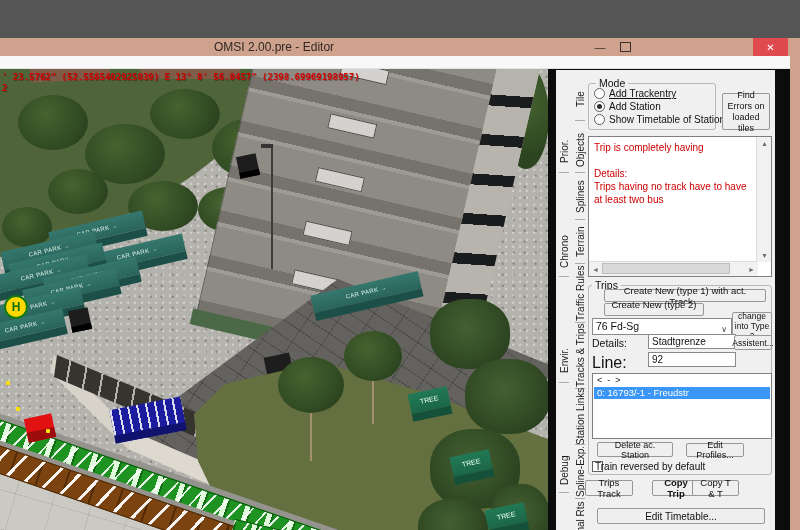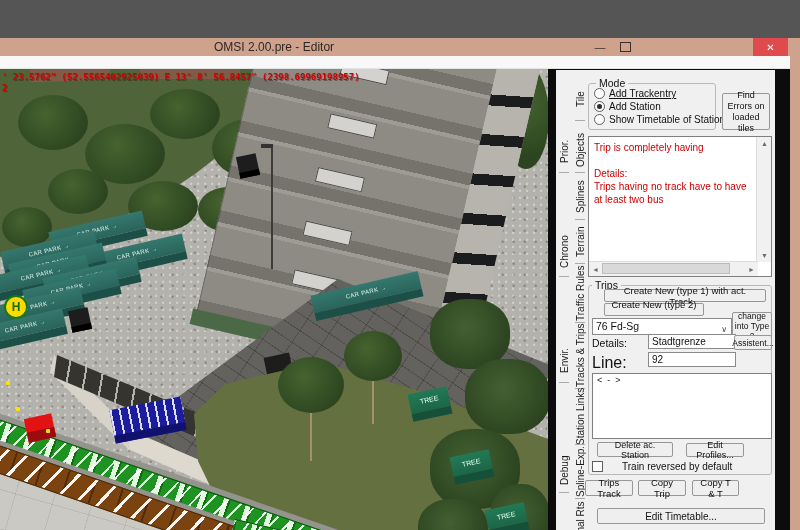--- a/index.html
+++ b/index.html
@@ -289,26 +289,27 @@
 
   <div class="abs rlabel" style="left:592px;top:300px;font-size:10.5px;">Details:</div>
   <input class="abs winput" style="left: 648px; top: 296px; width: 88px; height: 15px;" value="Stadtgrenze">
   <button class="abs wbtn" style="left:734px;top:297px;width:38px;height:15px;font-size:8.5px;">Assistent...</button>
 
   <div class="abs rlabel" style="left:592px;top:319px;font-size:16px;">Line:</div>
   <input class="abs winput" style="left: 648px; top: 314px; width: 88px; height: 15px;" value="92">
 
   <div class="abs listbox" style="left:592px;top:335px;width:180px;height:66px;">
     <div class="listnav">&lt;  -  &gt;</div>
+    <div class="listsel">0: 16793/-1 - Freudstr</div>
   </div>
 
   <button class="abs wbtn" style="left:597px;top:404px;width:76px;height:15px;font-size:9px;">Delete ac. Station</button>
   <button class="abs wbtn" style="left:686px;top:405px;width:58px;height:14px;font-size:9px;">Edit Profiles...</button>
 
   <div class="abs checkbox" style="left:592px;top:423px;"></div>
-  <div class="abs rlabel" style="left:622px;top:423px;font-size:10px;">Train reversed by default</div>
+  <div class="abs rlabel" style="left:595px;top:423px;font-size:10px;">Train reversed by default</div>
 
   <button class="abs wbtn" style="left:585px;top:442px;width:48px;height:16px;font-size:9.5px;">Trips Track</button>
-  <button class="abs wbtn" style="left:638px;top:442px;width:48px;height:16px;font-size:9.5px;">Copy Trip</button>
+  <button class="abs wbtn" style="left:652px;top:442px;width:48px;height:16px;font-size:9.5px;font-weight:bold;">Copy Trip</button>
   <button class="abs wbtn" style="left:692px;top:442px;width:47px;height:16px;font-size:9.5px;">Copy T &amp; T</button>
   <button class="abs wbtn" style="left:597px;top:470px;width:168px;height:16px;font-size:10px;">Edit Timetable...</button>
 
 </div>
 
 </body></html>

